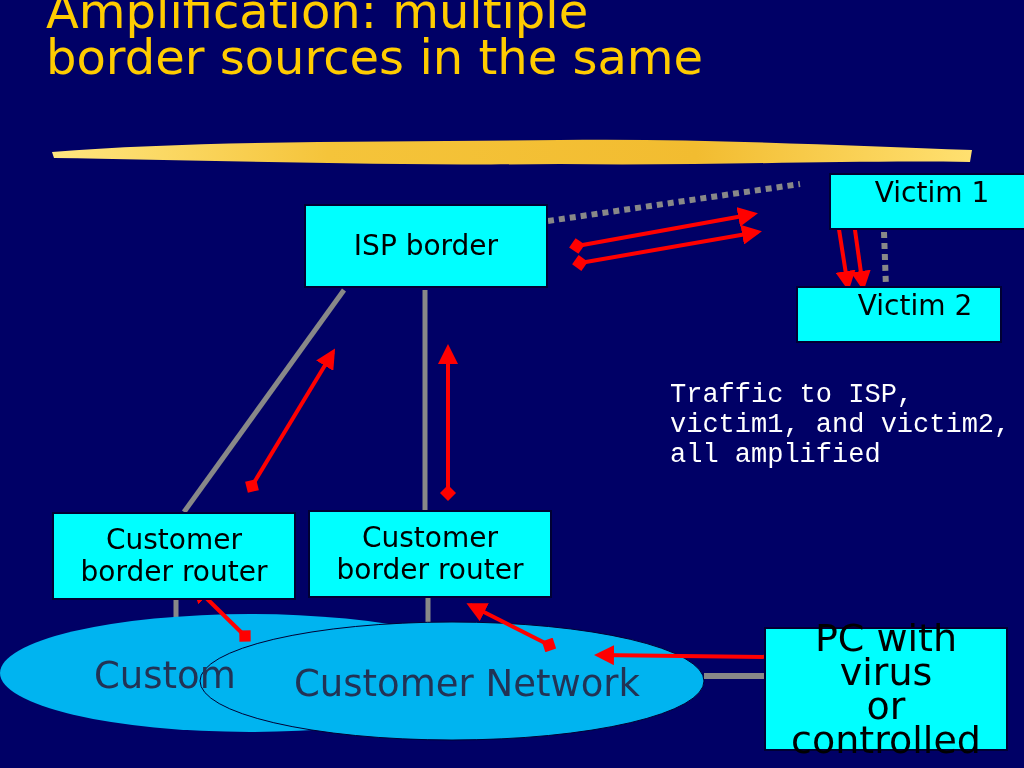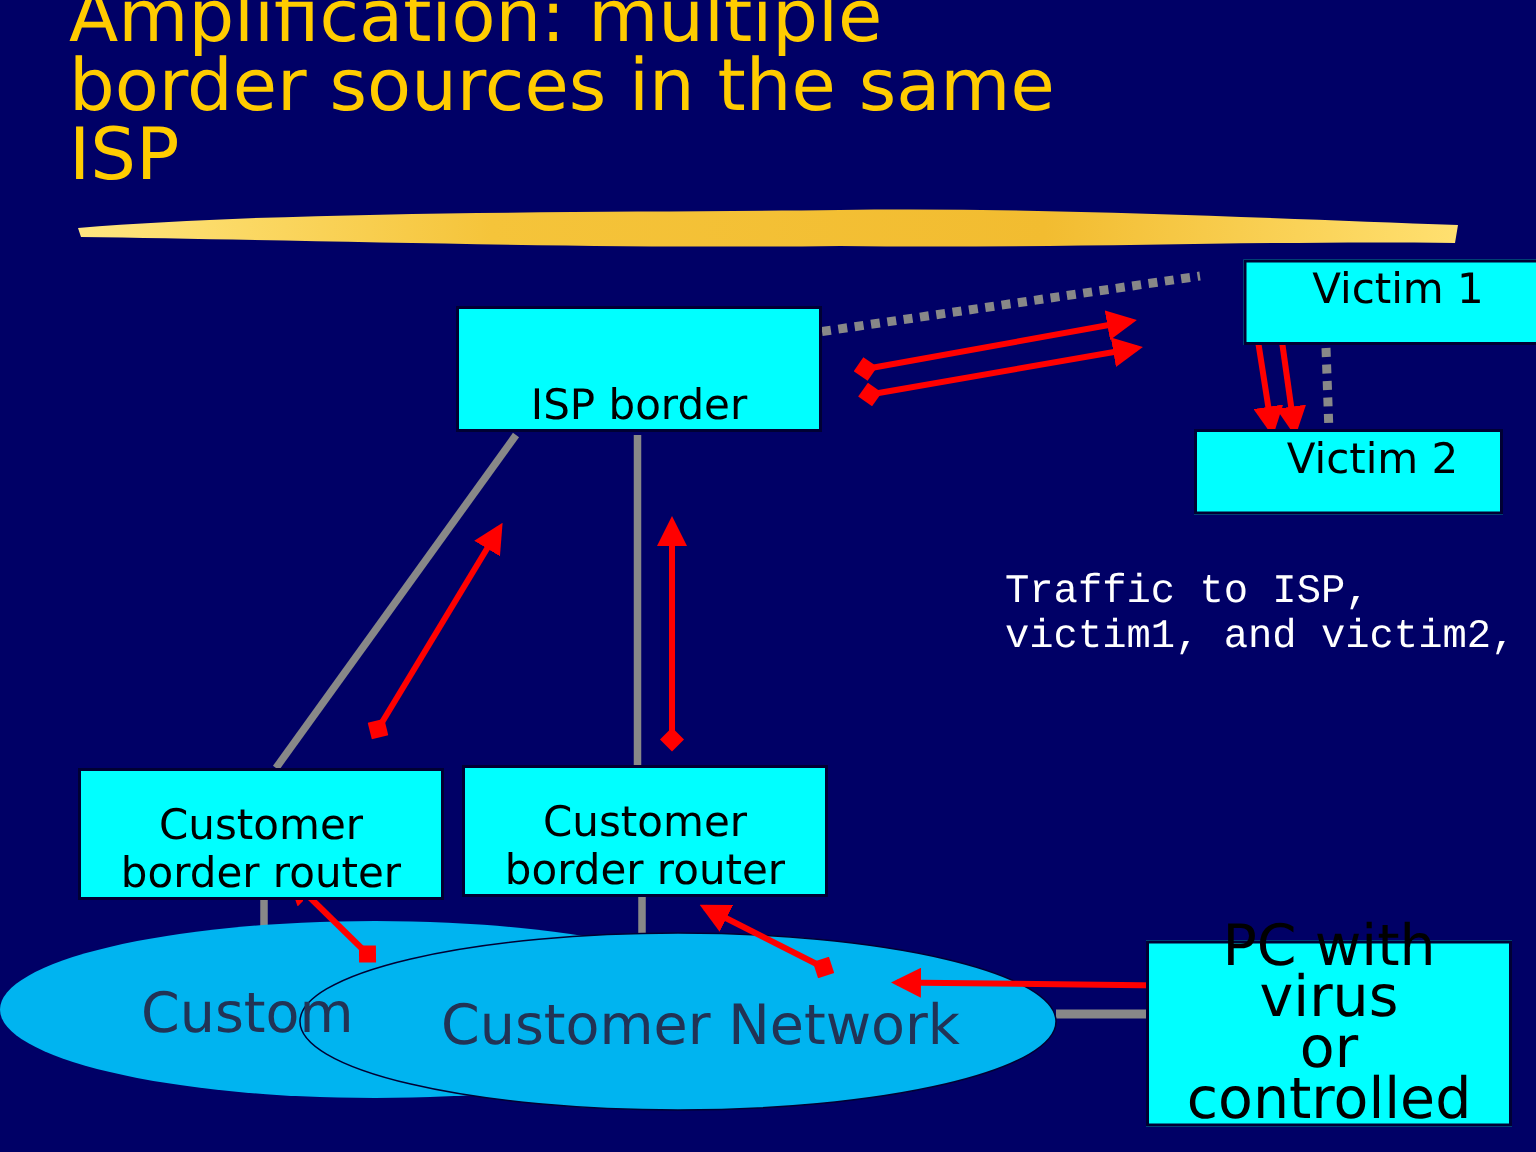--- a/index.html
+++ b/index.html
@@ -1,30 +1,29 @@
 <!DOCTYPE html>
 <html><head>
 <meta charset="utf-8">
 <style>
   html, body { margin: 0; padding: 0; }
   body { width: 1024px; height: 768px; background: #000066; position: relative; overflow: hidden; font-family: "DejaVu Sans", sans-serif; }
   .title { position: absolute; left: 46px; top: -12px; width: 900px; color: #FFCC00; font-size: 48px; line-height: 46px; font-family: "DejaVu Sans", sans-serif; letter-spacing: 0px; }
   .title div { white-space: nowrap; }
   svg.diagram { position: absolute; left: 0; top: 0; }
-  .box { position: absolute; background: #00FFFF; border: 2px solid #000033; box-sizing: border-box; color: #000; text-align: center; font-size: 28px; line-height: 32px; font-family: "DejaVu Sans", sans-serif; display: flex; flex-direction: column; justify-content: flex-end; }
+  .box { position: absolute; background: #00FFFF; border: 2px solid #000033; box-sizing: border-box; color: #000; text-align: center; font-size: 28px; line-height: 32px; font-family: "DejaVu Sans", sans-serif; display: flex; flex-direction: column; justify-content: center; }
   .ellipse-label { position: absolute; color: #223355; font-size: 37px; font-family: "DejaVu Sans", sans-serif; white-space: nowrap; }
   .note { position: absolute; left: 670px; top: 380px; color: #FFFFFF; font-family: Liberation Mono, monospace; font-size: 27px; line-height: 30px; }
 </style>
 </head>
 <body>
 
 <div class="title">
   <div>Amplification: multiple</div>
   <div>border sources in the same</div>
-  <div>ISP</div>
 </div>
 
 <svg class="diagram" width="1024" height="768" viewBox="0 0 1024 768">
   <defs>
     <linearGradient id="brush" x1="0" y1="0" x2="1" y2="0">
       <stop offset="0" stop-color="#FFE680"></stop>
       <stop offset="0.3" stop-color="#F5C43A"></stop>
       <stop offset="0.7" stop-color="#F2BC30"></stop>
       <stop offset="1" stop-color="#FFE070"></stop>
     </linearGradient>
@@ -86,13 +85,14 @@
 <div class="ellipse-label" style="left:294px;top:662px;">Customer Network</div>
 
 <div class="box" style="left:764px;top:627px;width:244px;height:124px;font-size:38px;line-height:34px;">
   <div>PC with virus</div>
   <div>or controlled</div>
 </div>
 
 <div class="note">
   <div>Traffic to ISP,</div>
   <div>victim1, and victim2,</div>
+  <div>all amplified</div>
 </div>
 
 </body></html>

